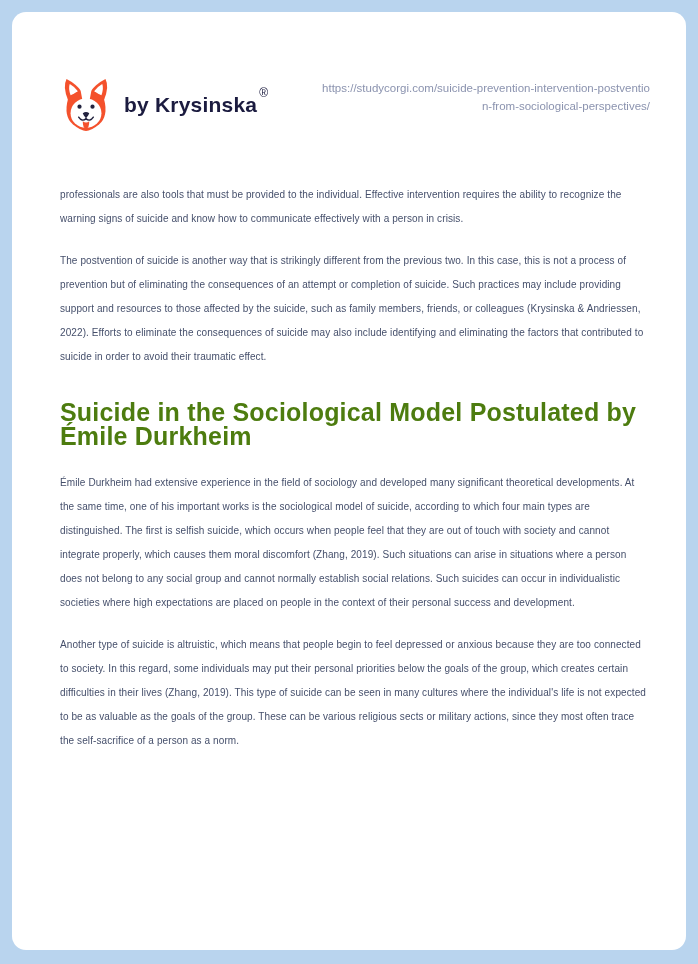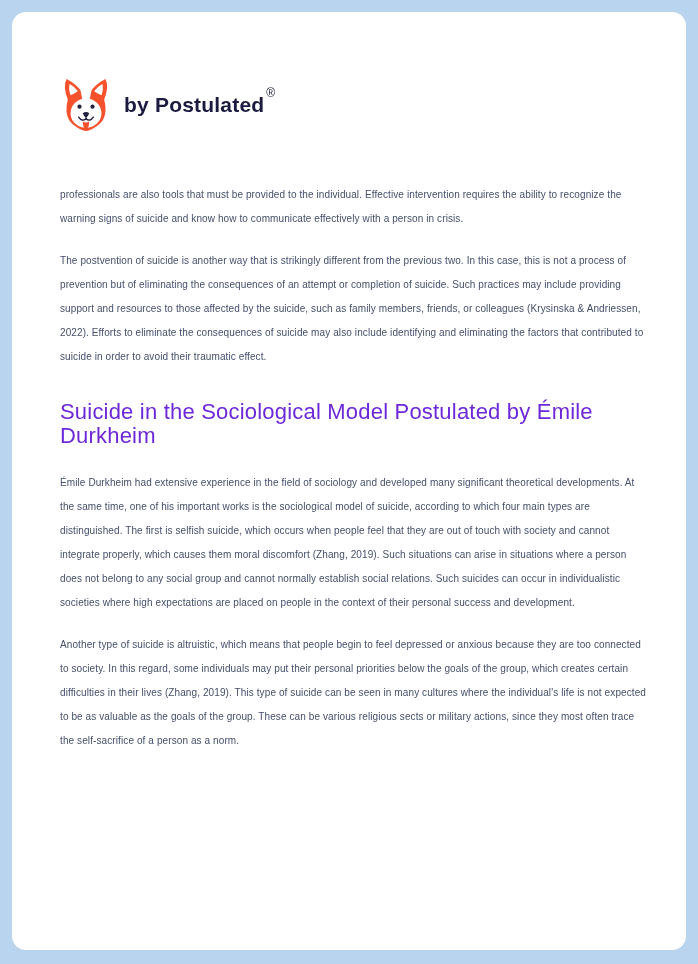--- a/index.html
+++ b/index.html
@@ -73,24 +73,24 @@
     color: #454f6b;
   }
   .article p {
     margin: 0 0 18px 0;
     font-size: 10px;
     line-height: 24px;
     letter-spacing: 0.1px;
   }
   .article h2 {
     margin: 31px 0 23px 0;
-    font-size: 22px;
+    font-size: 25px;
     line-height: 24px;
-    font-weight: 400;
-    color: #6d28d9;
+    font-weight: 700;
+    color: #4d7c0f;
     letter-spacing: 0.2px;
   }
   .logo-svg {
     display: block;
   }
 </style>
 </head>
 <body>
 
 <div class="page">
@@ -116,24 +116,25 @@
             <circle cx="40" cy="36" r="2.6" fill="#23233f"></circle>
 
             <path d="M28 44 Q32 41 36 44 Q34 49 32 49 Q30 49 28 44 Z" fill="#23233f"></path>
 
             <path d="M23 49 Q27 55 32 51 Q37 55 41 49" stroke="#23233f" stroke-width="1.8" fill="none" stroke-linecap="round"></path>
             <path d="M32 48 L32 51" stroke="#23233f" stroke-width="1.6" stroke-linecap="round"></path>
 
             <path d="M28 54 Q28 63 32 63 Q36 63 36 54 Q32 57 28 54 Z" fill="#f4512c"></path>
           </svg>
         </span>
-        <span class="brand-label"><span>by Postulated</span><span class="brand-reg">®</span></span>
+        <span class="brand-label"><span>by Krysinska</span><span class="brand-reg">®</span></span>
       </div>
 
       <div class="meta">
+        <div class="meta-url">https://studycorgi.com/suicide-prevention-intervention-postvention-from-sociological-perspectives/</div>
       </div>
 
     </div>
 
     <div class="article">
       <p>professionals are also tools that must be provided to the individual. Effective intervention requires the ability to recognize the warning signs of suicide and know how to communicate effectively with a person in crisis.</p>
       <p>The postvention of suicide is another way that is strikingly different from the previous two. In this case, this is not a process of prevention but of eliminating the consequences of an attempt or completion of suicide. Such practices may include providing support and resources to those affected by the suicide, such as family members, friends, or colleagues (Krysinska &amp; Andriessen, 2022). Efforts to eliminate the consequences of suicide may also include identifying and eliminating the factors that contributed to suicide in order to avoid their traumatic effect.</p>
       <h2>Suicide in the Sociological Model Postulated by Émile Durkheim</h2>
       <p>Émile Durkheim had extensive experience in the field of sociology and developed many significant theoretical developments. At the same time, one of his important works is the sociological model of suicide, according to which four main types are distinguished. The first is selfish suicide, which occurs when people feel that they are out of touch with society and cannot integrate properly, which causes them moral discomfort (Zhang, 2019). Such situations can arise in situations where a person does not belong to any social group and cannot normally establish social relations. Such suicides can occur in individualistic societies where high expectations are placed on people in the context of their personal success and development.</p>
       <p>Another type of suicide is altruistic, which means that people begin to feel depressed or anxious because they are too connected to society. In this regard, some individuals may put their personal priorities below the goals of the group, which creates certain difficulties in their lives (Zhang, 2019). This type of suicide can be seen in many cultures where the individual's life is not expected to be as valuable as the goals of the group. These can be various religious sects or military actions, since they most often trace the self-sacrifice of a person as a norm.</p>

